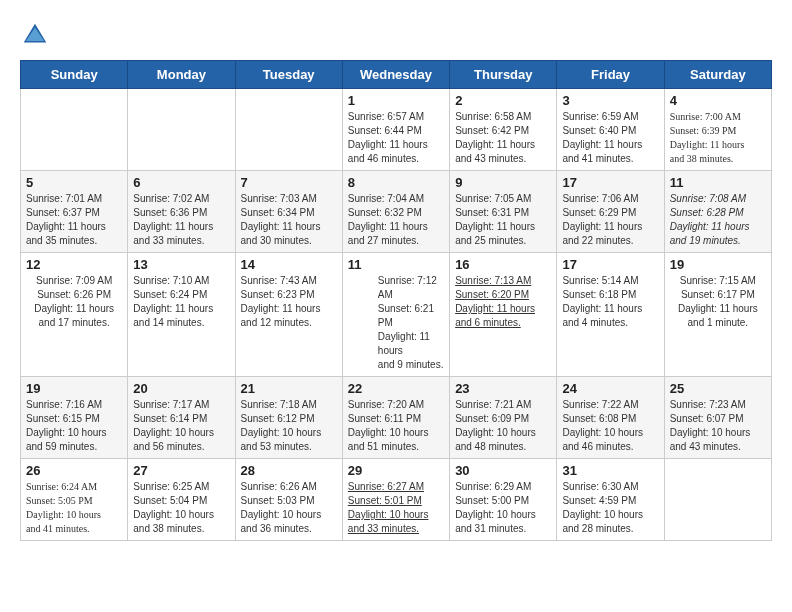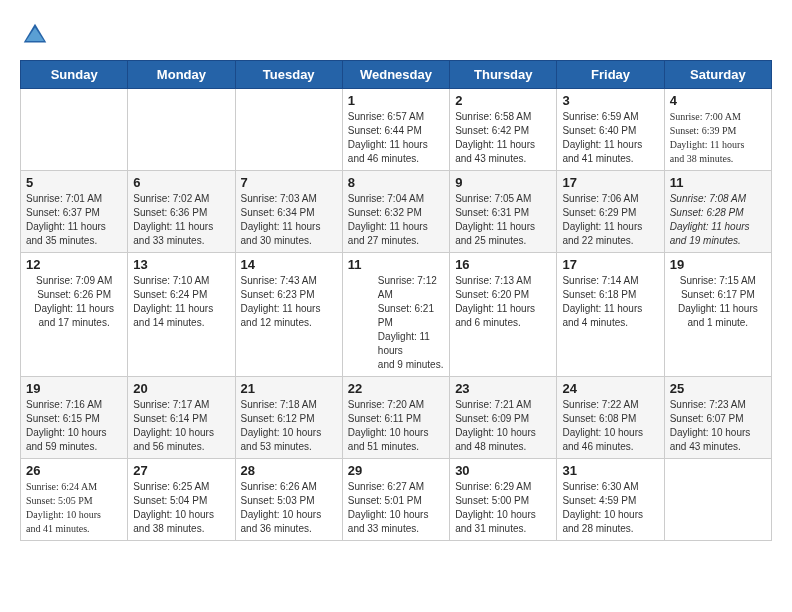--- a/index.html
+++ b/index.html
@@ -231,28 +231,28 @@
         </td>
         <td>
           <span class="day-number">11</span>
           <div class="day-info" style="white-space: pre-line; margin-left: 30px;">Sunrise: 7:12 AM
 Sunset: 6:21 PM
 Daylight: 11 hours
 and 9 minutes.</div>
         </td>
         <td>
           <span class="day-number">16</span>
-          <div class="day-info" style="white-space: pre-line;">Sunrise: 7:13 AM
+          <div class="day-info" style="white-space: pre-line; text-decoration: underline;">Sunrise: 7:13 AM
 Sunset: 6:20 PM
 Daylight: 11 hours
 and 6 minutes.</div>
         </td>
         <td>
           <span class="day-number">17</span>
-          <div class="day-info" style="white-space: pre-line;">Sunrise: 7:14 AM
+          <div class="day-info" style="white-space: pre-line;">Sunrise: 5:14 AM
 Sunset: 6:18 PM
 Daylight: 11 hours
 and 4 minutes.</div>
         </td>
         <td>
           <span class="day-number">19</span>
           <div class="day-info" style="white-space: pre-line; text-align: center;">Sunrise: 7:15 AM
 Sunset: 6:17 PM
 Daylight: 11 hours
 and 1 minute.</div>
@@ -326,21 +326,21 @@
         </td>
         <td>
           <span class="day-number">28</span>
           <div class="day-info" style="white-space: pre-line;">Sunrise: 6:26 AM
 Sunset: 5:03 PM
 Daylight: 10 hours
 and 36 minutes.</div>
         </td>
         <td>
           <span class="day-number">29</span>
-          <div class="day-info" style="white-space: pre-line;">Sunrise: 6:27 AM
+          <div class="day-info" style="white-space: pre-line; text-decoration: underline;">Sunrise: 6:27 AM
 Sunset: 5:01 PM
 Daylight: 10 hours
 and 33 minutes.</div>
         </td>
         <td>
           <span class="day-number">30</span>
           <div class="day-info" style="white-space: pre-line;">Sunrise: 6:29 AM
 Sunset: 5:00 PM
 Daylight: 10 hours
 and 31 minutes.</div>

